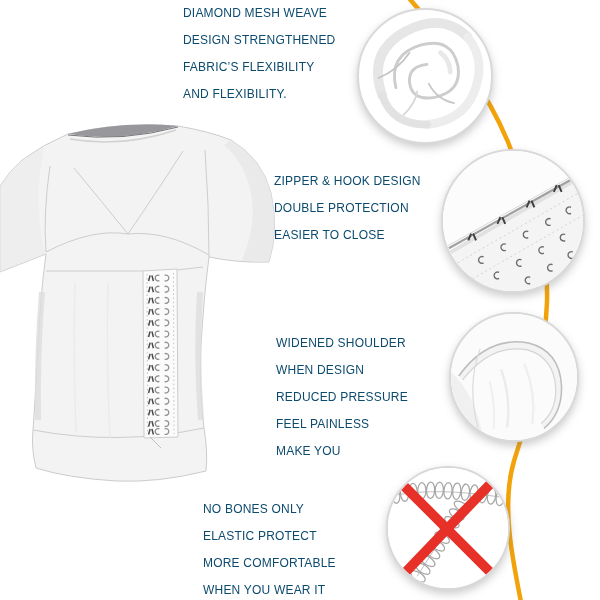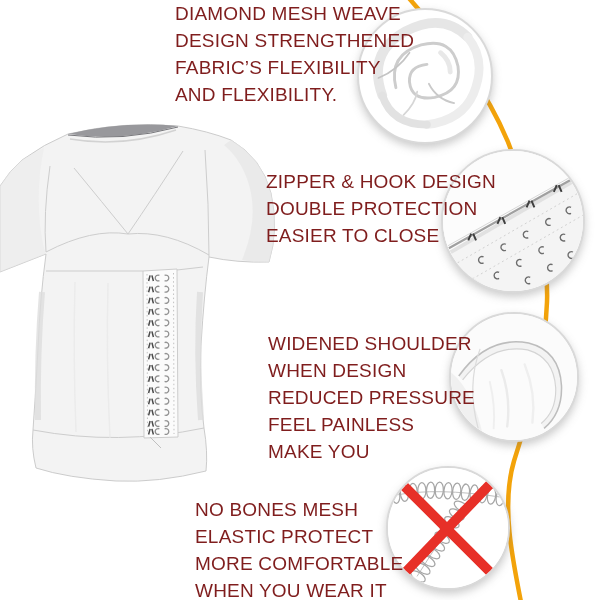--- a/index.html
+++ b/index.html
@@ -1,20 +1,20 @@
 <!DOCTYPE html>
 <html><head>
 <meta charset="utf-8">
 <style>
   html,body{margin:0;padding:0;background:#ffffff;}
   .canvas{position:relative;width:600px;height:600px;background:#ffffff;overflow:hidden;
           font-family:"Liberation Sans",sans-serif;}
   
-  .feature{position:absolute;z-index:3;color:#7f1d1d;font-size:19px;line-height:27px;
-           letter-spacing:.2px;white-space:nowrap;font-weight:400;}
+  .feature{position:absolute;z-index:3;color:#0c4a6e;font-size:12px;line-height:27px;
+           letter-spacing:.2px;white-space:nowrap;font-weight:400;margin-left:8px;}
   .feature span{display:block;}
   #feature-mesh{left:175px;top:0px;}
   #feature-hook{left:266px;top:168px;}
   #feature-shoulder{left:268px;top:330px;}
   #feature-bones{left:195px;top:496px;}
   
   #connector-svg{position:absolute;left:0;top:0;width:600px;height:600px;z-index:1;}
   #garment-svg{position:absolute;left:0;top:100px;width:290px;height:390px;z-index:0;}
   
   .circle{position:absolute;z-index:2;border-radius:50%;background:#ffffff;
@@ -115,21 +115,21 @@
     <span>EASIER TO CLOSE</span>
   </div>
   <div class="feature" id="feature-shoulder">
     <span>WIDENED SHOULDER</span>
     <span>WHEN DESIGN</span>
     <span>REDUCED PRESSURE</span>
     <span>FEEL PAINLESS</span>
     <span>MAKE YOU</span>
   </div>
   <div class="feature" id="feature-bones">
-    <span>NO BONES MESH</span>
+    <span>NO BONES ONLY</span>
     <span>ELASTIC PROTECT</span>
     <span>MORE COMFORTABLE</span>
     <span>WHEN YOU WEAR IT</span>
   </div>
 
   <div class="circle" id="circle-fabric">
     <svg viewBox="0 0 136 136" aria-hidden="true">
       <g fill="none" stroke-linecap="round">
         <path d="M 24,88 Q 8,44 48,22 Q 86,2 112,28" stroke="#e6e6e6" stroke-width="10"></path>
         <path d="M 112,28 Q 132,52 118,86 Q 106,114 70,118" stroke="#ededed" stroke-width="9"></path>

